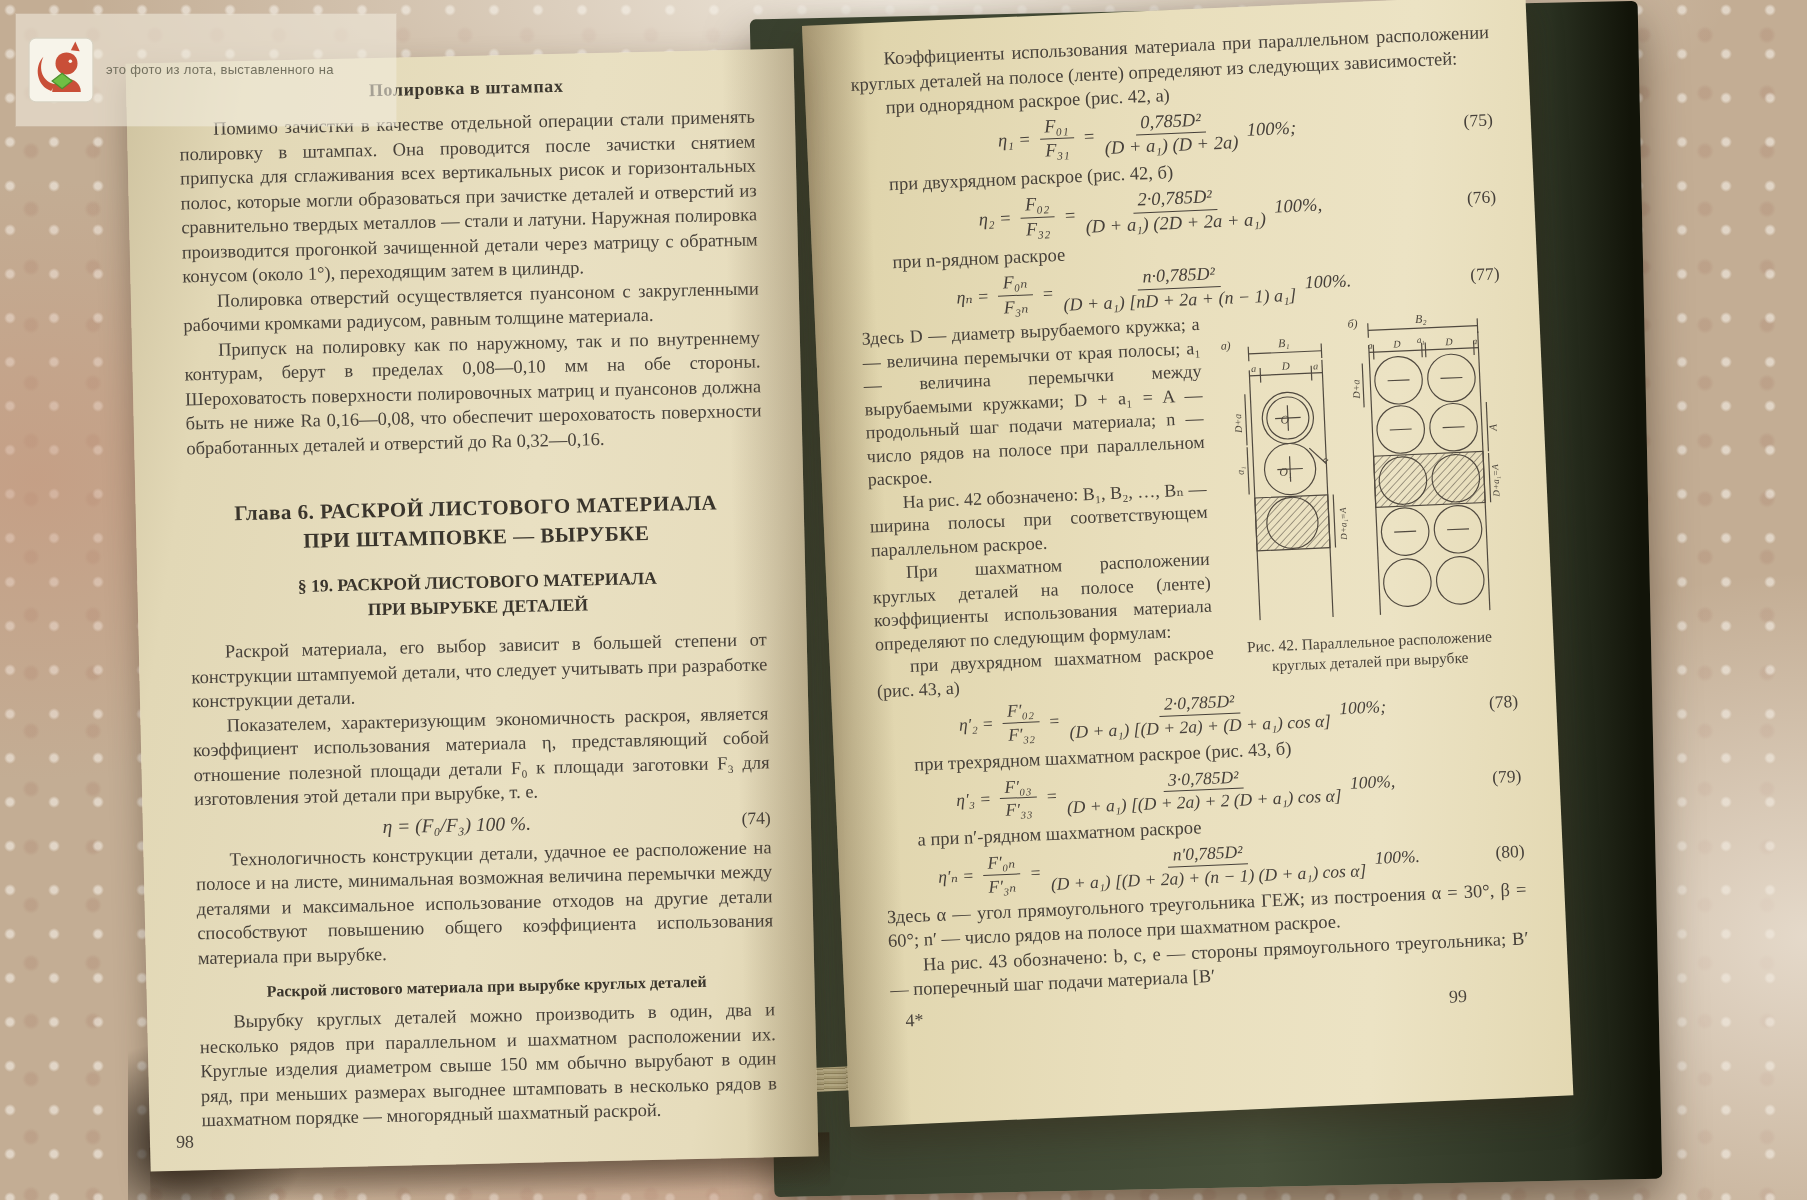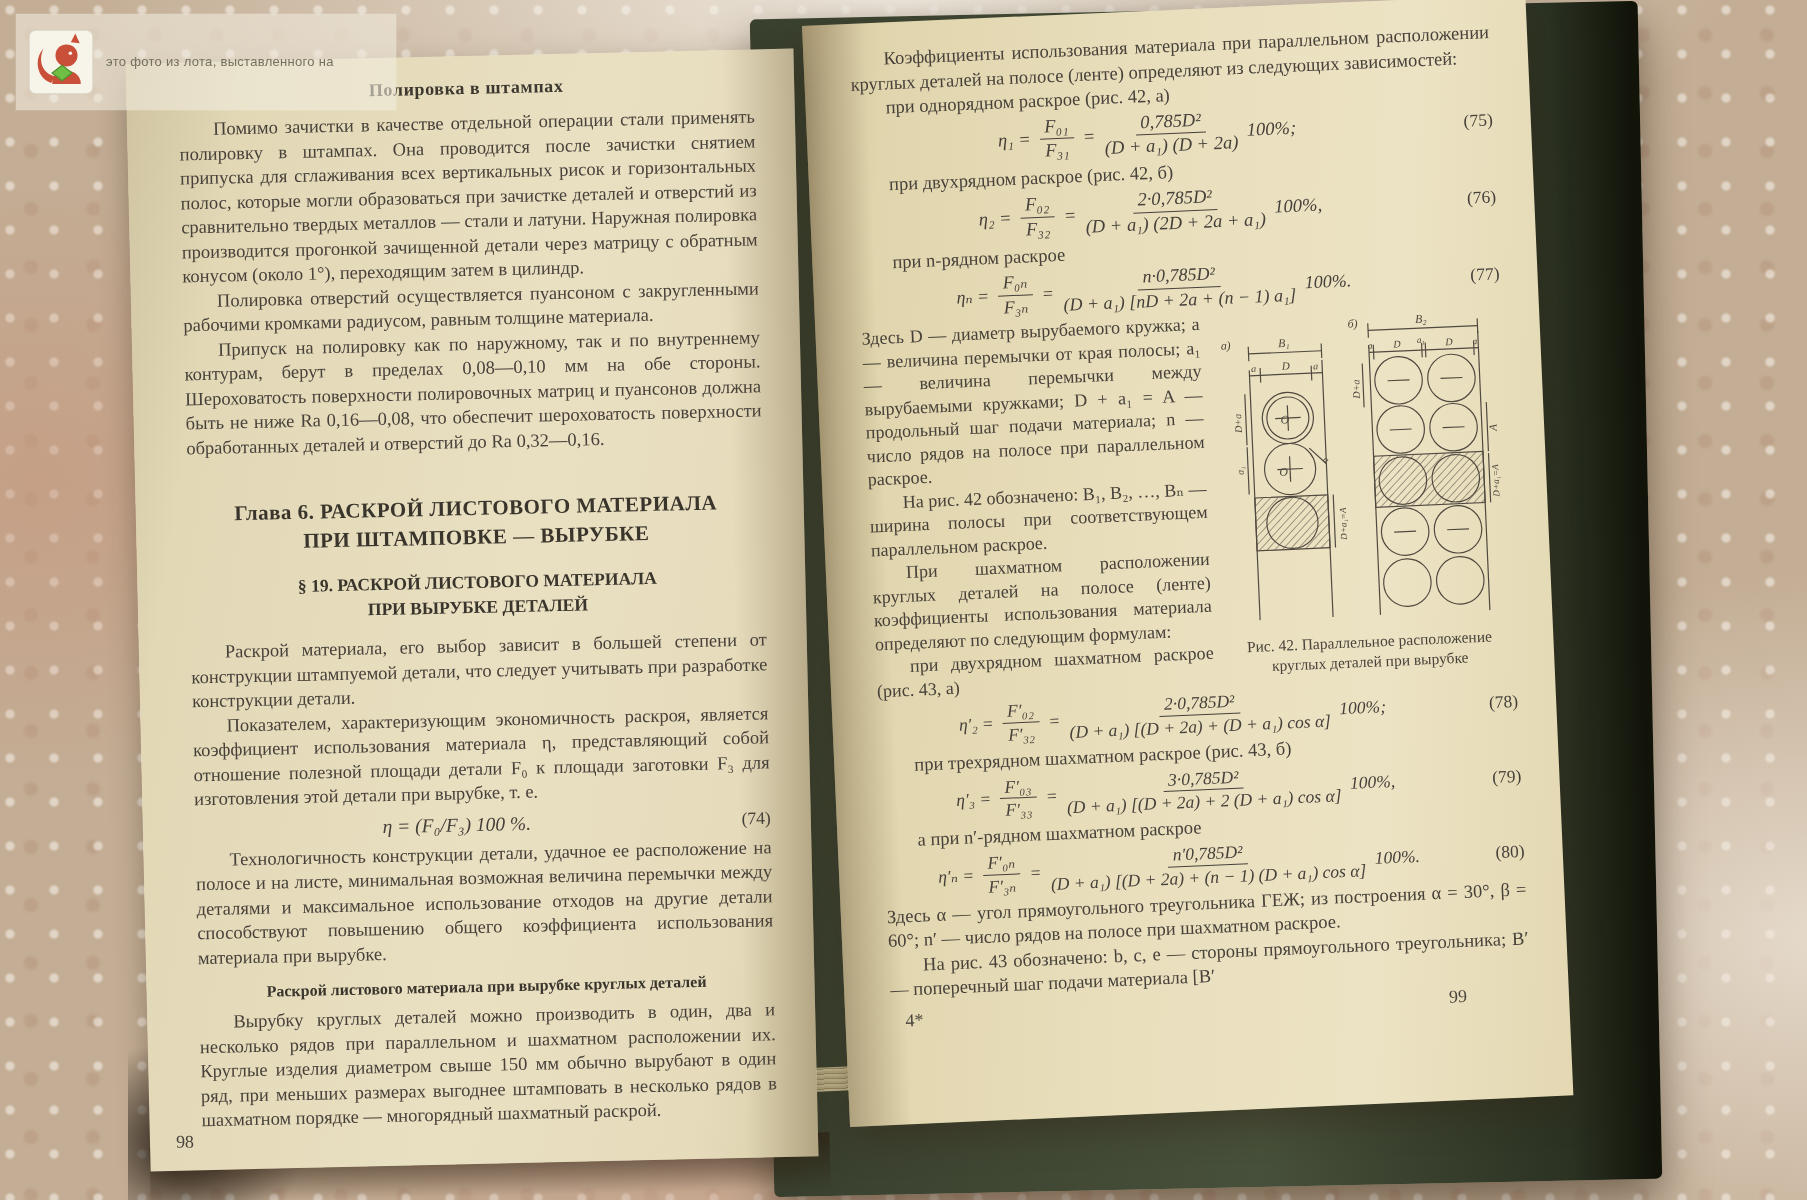--- a/index.html
+++ b/index.html
@@ -100,21 +100,21 @@
   .col-text{width:338px;}
   .col-text .bt{font-size:18px;line-height:23.5px;}
   .col-fig{width:292px;}
   .fig-svg{display:block;margin-left:-6px;}
   .fig-caption{font-size:15.5px;line-height:20px;text-align:center;color:#4a443c;margin-top:8px;}
   .footer-row{display:flex;justify-content:space-between;align-items:baseline;margin-top:8px;padding:0 64px 0 14px;
     font-size:18px;color:#4a443c;}
 
   
   .watermark{
-    position:absolute;left:16px;top:14px;width:380px;height:96px;z-index:50;
+    position:absolute;left:16px;top:14px;width:380px;height:112px;z-index:50;
     background:rgba(241,236,223,.58);
     display:flex;align-items:center;gap:12px;padding:8px 12px;box-sizing:border-box;
     box-shadow:0 0 0 1px rgba(255,255,255,.12);
   }
   .wm-logo{width:66px;height:66px;flex:0 0 auto;}
   .wm-tagline{font:13px/16px "Liberation Sans","DejaVu Sans",sans-serif;color:#73705f;letter-spacing:.3px;}
   .wm-brand{font:bold 35px/38px "Liberation Sans","DejaVu Sans",sans-serif;color:#6c675a;letter-spacing:1.5px;}
 
   svg text{font-family:"Liberation Serif","DejaVu Serif",serif;}
 </style>

